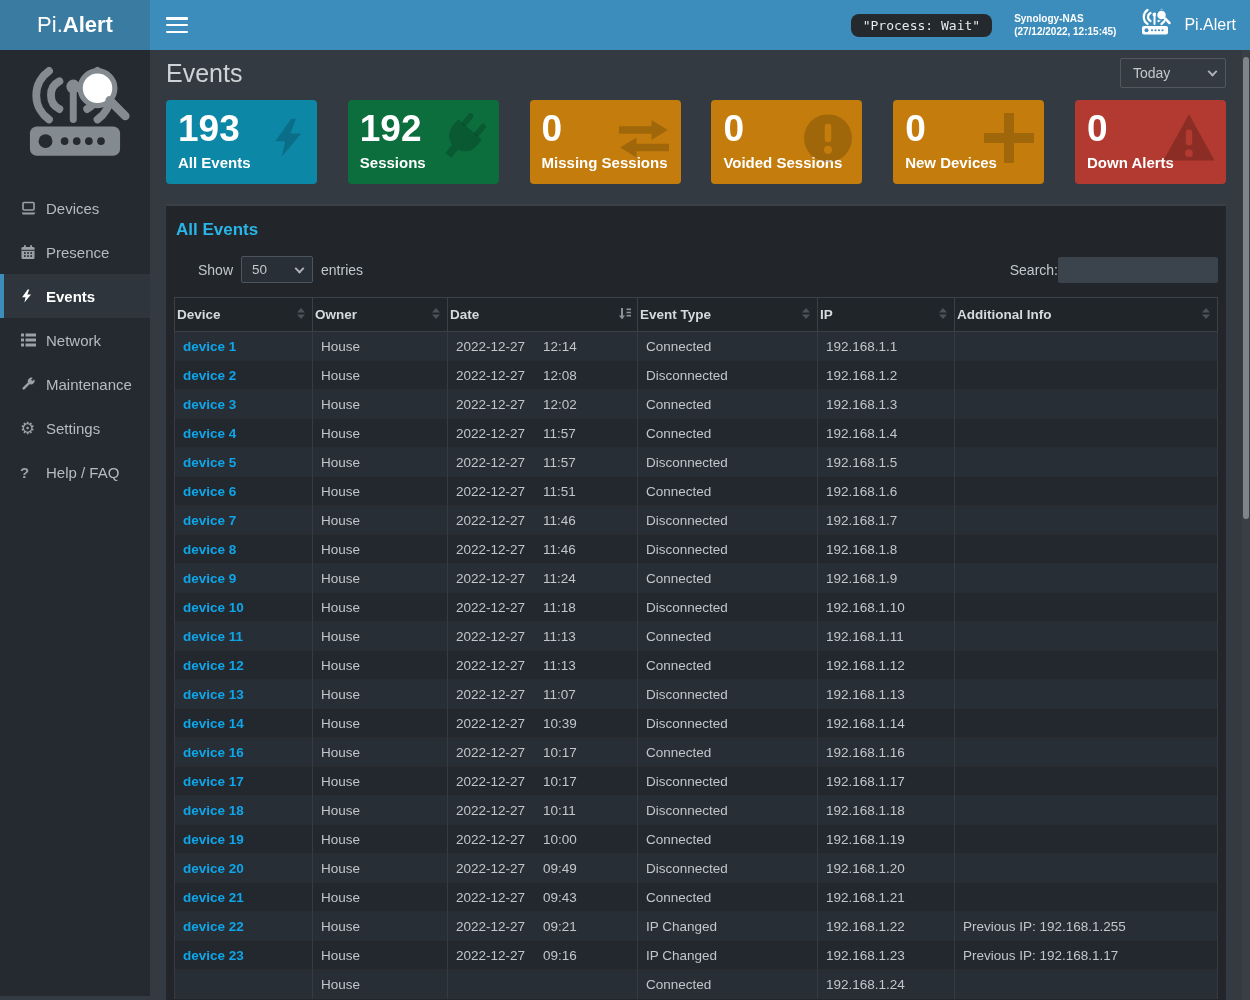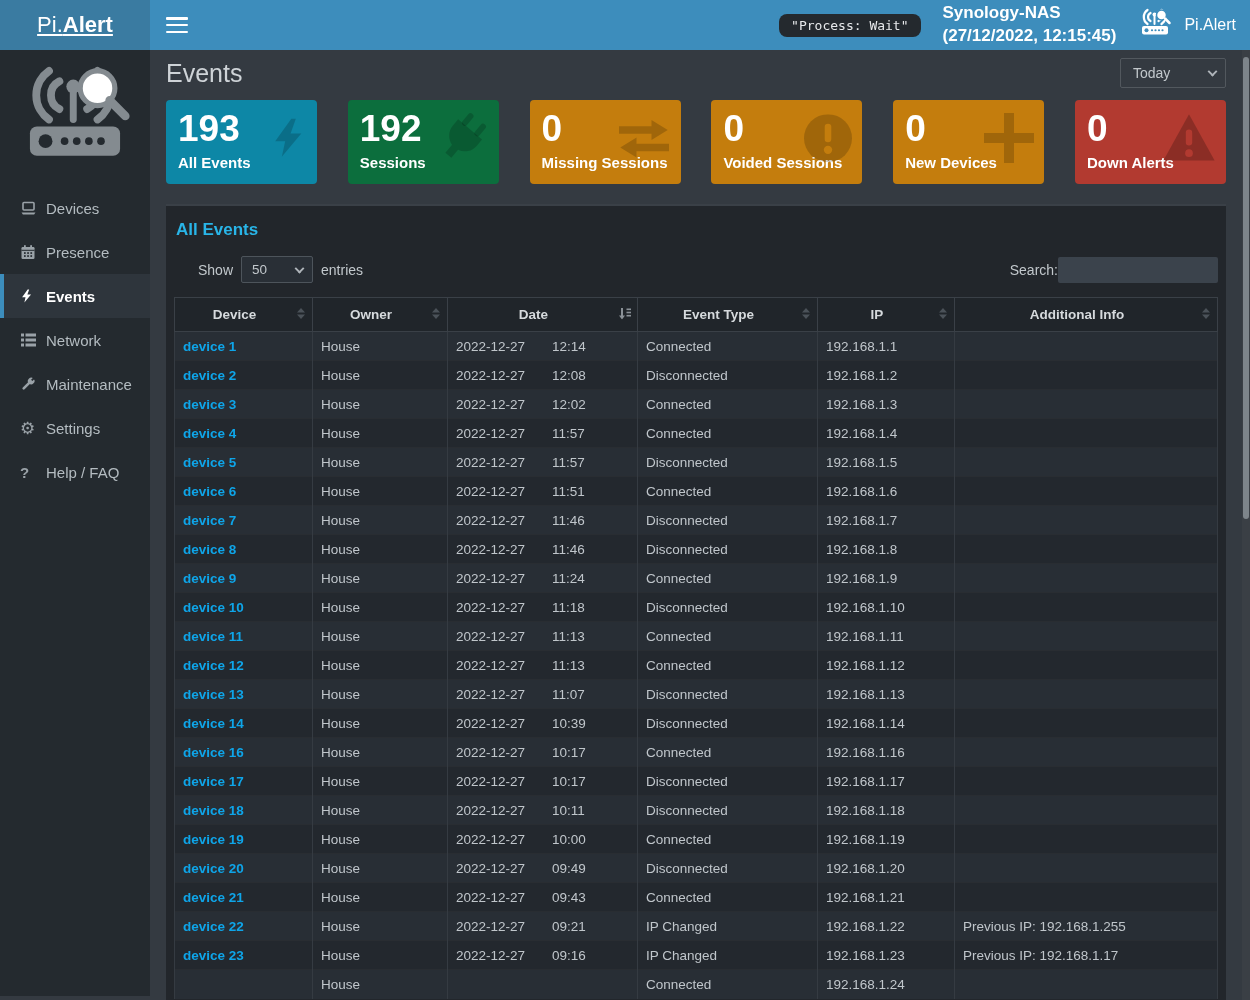--- a/index.html
+++ b/index.html
@@ -2,28 +2,28 @@
 <html><head>
 <meta charset="utf-8">
 <style>
   * { box-sizing: border-box; margin: 0; padding: 0; }
   html,body { width:1250px; height:1000px; overflow:hidden; }
   body { font-family:"Liberation Sans", sans-serif; background:#343a41; color:#c2c8cc; }
   .app { position:relative; width:1250px; height:1000px; overflow:hidden; }
 
   
   header { position:absolute; top:0; left:0; right:0; height:50px; background:#3d8dbc; display:flex; z-index:10; }
-  .logo { width:150px; height:50px; background:#3a7ba1; color:#fff; font-size:22px; display:flex; align-items:center; justify-content:center; cursor:pointer;text-decoration:underline; }
+  .logo { width:150px; height:50px; background:#3a7ba1; color:#fff; font-size:22px; display:flex; align-items:center; justify-content:center; cursor:pointer; }
   .logo b { font-weight:700; }
   .nav-rest { flex:1; display:flex; align-items:center; }
   .hamburger { width:22px; height:16px; margin-left:16px; display:flex; flex-direction:column; justify-content:space-between; cursor:pointer; }
   .hamburger span { display:block; height:2.5px; background:#fff; border-radius:1px; }
   .nav-right { margin-left:auto; display:flex; align-items:center; gap:22px; padding-right:14px; }
   .process-badge { font-family:"DejaVu Sans Mono", monospace; font-size:13px; color:#e8eaec; background:#24292e; padding:4px 12px; border-radius:8px; }
-  .host-block { color:#fff; font-size:17px; font-weight:700; line-height:1.35; }
+  .host-block { color:#fff; font-size:10px; font-weight:700; line-height:1.35; }
   .nav-app { display:flex; align-items:center; gap:12px; color:#fff; font-size:16px; cursor:pointer; }
 
   
   aside { position:absolute; top:50px; left:0; width:150px; bottom:4px; background:#242a2f; z-index:5; }
   .side-logo { display:flex; justify-content:center; padding:14px 0 18px 0; }
   .side-item { display:flex; align-items:center; height:44px; padding-left:16px; border-left:4px solid transparent; color:#b4bcc1; font-size:15px; cursor:pointer; text-decoration:none; }
   .side-item .sicon { width:26px; display:flex; justify-content:flex-start; align-items:center; font-size:16px; color:#9aa2a8; }
   .side-item.active { background:#2e353c; border-left-color:#3c8dbc; color:#fff; font-weight:700; }
   .side-item.active .sicon { color:#fff; }
 
@@ -47,27 +47,27 @@
   .panel { margin-top:20px; background:#22262b; border-top:2px solid #3a4047; padding:12px 8px 0 8px; height:820px; }
   .panel-title { color:#29b5e8; font-size:17px; font-weight:700; margin:2px 0 16px 2px; }
   .controls { display:flex; align-items:center; justify-content:space-between; font-size:14px; color:#c2c8cc; margin-bottom:14px; }
   .controls .left { display:flex; align-items:center; gap:8px;margin-left:24px; }
   .sel.small select { background:#292f36; border:1px solid #4d545b; height:27px; padding:3px 26px 3px 10px; font-size:13.5px; }
   .search-wrap { display:flex; align-items:center; }
   .search-wrap input { width:160px; height:26px; background:#3b434c; border:none; border-radius:2px; color:#e3e6e9; padding:0 8px; font-family:inherit; font-size:13.5px; outline:none; }
 
   
   table { width:100%; border-collapse:collapse; table-layout:fixed; }
-  th { height:34px; text-align:center; font-size:13.5px; color:#d6dadd; padding:0 26px 0 8px; border:1px solid #3a4047; position:relative; cursor:pointer; background:#20252a; font-weight:700; }
+  th { height:34px; text-align:left; font-size:13.5px; color:#d6dadd; padding:0 26px 0 2px; border:1px solid #3a4047; position:relative; cursor:pointer; background:#20252a; font-weight:700; }
   th .sort { position:absolute; right:6px; top:50%; transform:translateY(-50%); }
   td { height:29px; font-size:13.5px; color:#c0c6cb; padding:0 8px; border-left:1px solid #353b42; border-right:1px solid #353b42; border-top:1px solid rgba(255,255,255,0.035); white-space:nowrap; overflow:hidden; }
   tbody tr:nth-child(odd)  { background:#282e35; }
   tbody tr:nth-child(even) { background:#23282e; }
   .devlink { color:#0ea5e9; font-weight:700; cursor:pointer; text-decoration:none; }
-  td .time { margin-left:27px; }
+  td .time { margin-left:18px; }
 
   
   .scroll-track { position:absolute; top:50px; right:0; bottom:0; width:8px; background:#3a3f45; z-index:20; }
   .scroll-thumb { position:absolute; top:7px; left:1px; width:6px; height:462px; border-radius:3px; background:#7d848a; cursor:grab; }
 </style>
 </head>
 <body>
 
 <div class="app">
 

